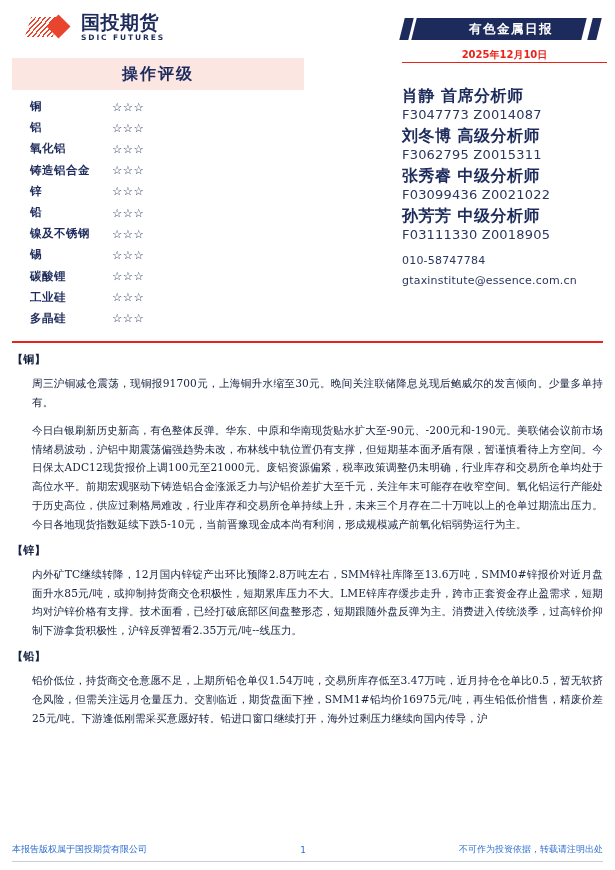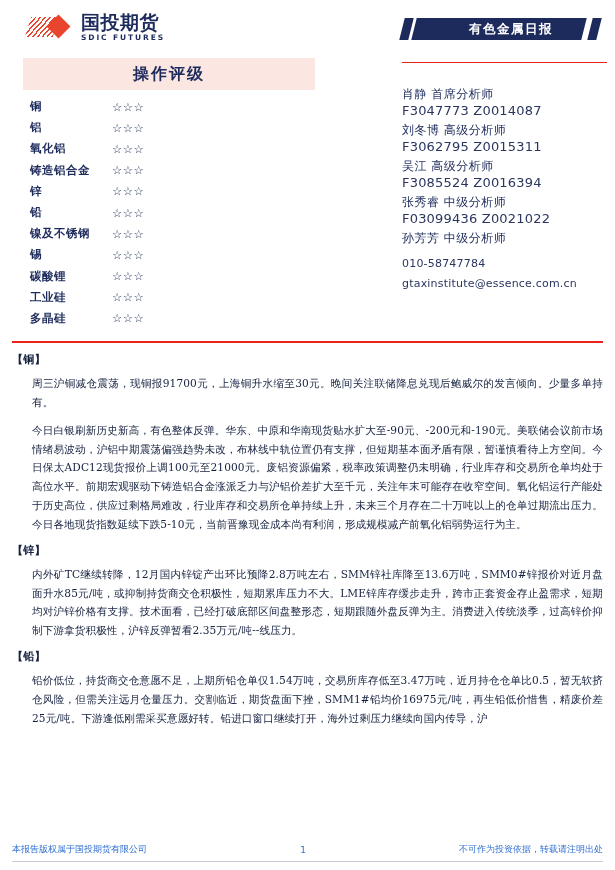--- a/index.html
+++ b/index.html
@@ -68,21 +68,21 @@
     font-size:10px; font-weight:bold;
     font-family:"DejaVu Sans","Liberation Sans",sans-serif;
   }
   .date-rule {
     position:absolute; right:8px; top:62px;
     width:205px; height:1.4px; background:#e8231a;
   }
 
   
   .ratings-title {
-    position:absolute; left:23px; top:58px;
+    position:absolute; left:12px; top:58px;
     width:292px; height:32px;
     background:#fbe6e2;
     display:flex; align-items:center; justify-content:center;
   }
   .ratings-title span {
     font-size:16px; font-weight:bold; color:#1d2b5c;
     letter-spacing:2px;
     font-family:"DejaVu Serif","Liberation Serif",serif;
   }
   .ratings-list {
@@ -96,21 +96,21 @@
   }
   .rating-name { width:82px; letter-spacing:0.5px; white-space:nowrap; }
   .rating-stars {
     color:#2e3b63; font-size:11.5px; letter-spacing:0.5px;
     font-family:"DejaVu Sans","Liberation Sans",sans-serif;
   }
 
   
   .analysts { position:absolute; right:8px; top:88px; width:205px; }
   .an-name {
-    font-size:12px; font-weight:normal; color:#1d2b5c;
+    font-size:16px; font-weight:bold; color:#1d2b5c;
     letter-spacing:0.5px; line-height:1;
     margin-bottom:4px;
     font-family:"DejaVu Serif","Liberation Serif",serif;
   }
   .an-code {
     font-size:13px; color:#2a3560; line-height:1;
     letter-spacing:0.2px; margin-bottom:7px;
     font-family:"DejaVu Sans","Liberation Sans",sans-serif;
   }
   .contact-block { margin-top:14px; }
@@ -177,20 +177,21 @@
         <div class="logo-en">SDIC FUTURES</div>
       </div>
     </div>
 
     <div class="banner-wrap">
       <div class="banner-tick-l"></div>
       <div class="banner"></div>
       <div class="banner-tick-r"></div>
       <div class="banner-label">有色金属日报</div>
     </div>
+    <div class="report-date">2025年12月10日</div>
     <div class="date-rule"></div>
   </div>
 
   <div class="ratings-title">
     <span>操作评级</span>
   </div>
 
   <div class="ratings-list">
     <div class="rating-row">
       <span class="rating-name">铜</span>
@@ -241,29 +242,26 @@
   <div class="analysts">
     <div>
       <div class="an-name">肖静 首席分析师</div>
       <div class="an-code">F3047773 Z0014087</div>
     </div>
     <div>
       <div class="an-name">刘冬博 高级分析师</div>
       <div class="an-code">F3062795 Z0015311</div>
     </div>
     <div>
-      <div class="an-name">吴江 高级分析师</div>
-      <div class="an-code">F3085524 Z0016394</div>
-    </div>
-    <div>
       <div class="an-name">张秀睿 中级分析师</div>
       <div class="an-code">F03099436 Z0021022</div>
     </div>
     <div>
       <div class="an-name">孙芳芳 中级分析师</div>
+      <div class="an-code">F03111330 Z0018905</div>
     </div>
 
     <div class="contact-block">
       <div class="contact-line">010-58747784</div>
       <div class="contact-line">gtaxinstitute@essence.com.cn</div>
     </div>
   </div>
 
   <div class="top-rule"></div>
 

